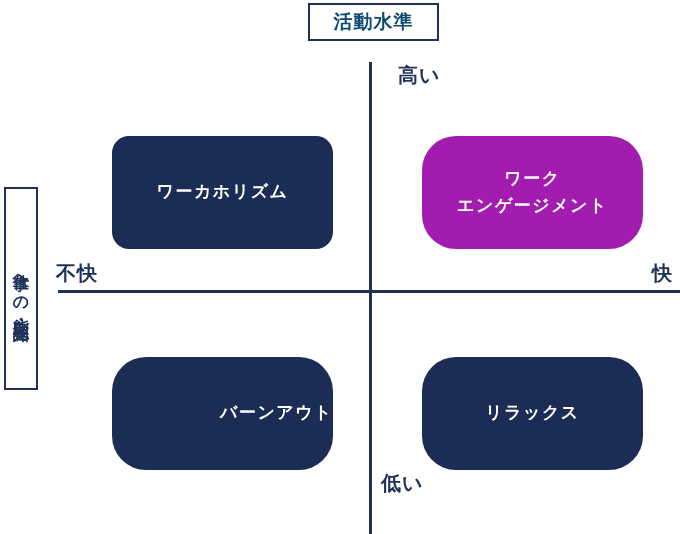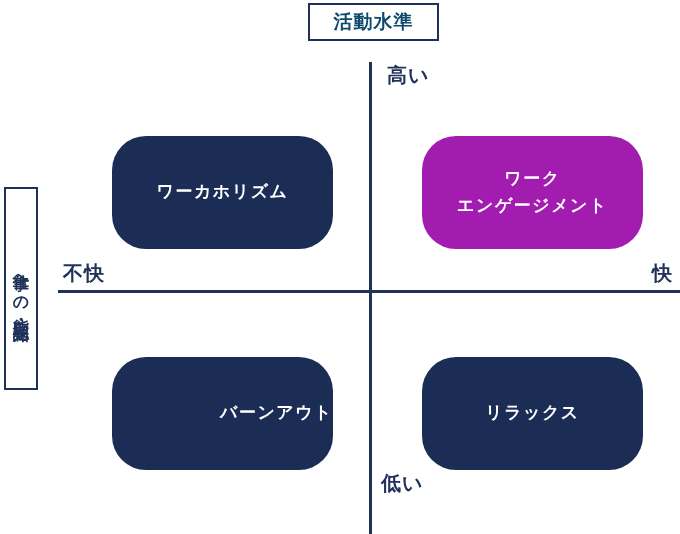--- a/index.html
+++ b/index.html
@@ -77,23 +77,23 @@
 
   
   .axis-label {
     position: absolute;
     color: #1f3158;
     font-size: 20px;
     font-weight: bold;
     letter-spacing: 1px;
     white-space: nowrap;
   }
-  .lbl-high  { left: 387px; top: 62px; }
+  .lbl-high  { left: 398px; top: 62px; }
   .lbl-low   { left: 381px; top: 470px; }
-  .lbl-unpl  { left: 63px;  top: 260px; }
+  .lbl-unpl  { left: 56px;  top: 260px; }
   .lbl-pleas { left: 652px; top: 260px; }
 
   
   .card {
     position: absolute;
     border-radius: 34px;
     display: flex;
     align-items: center;
     justify-content: center;
     text-align: center;
@@ -128,21 +128,21 @@
 
   <div class="side-box">
     <span>仕事への態度・認知</span>
   </div>
 
   <div class="axis-label lbl-high">高い</div>
   <div class="axis-label lbl-low">低い</div>
   <div class="axis-label lbl-unpl">不快</div>
   <div class="axis-label lbl-pleas">快</div>
 
-  <div class="card card-navy card-tl" style="background: rgb(27, 44, 85);">
+  <div class="card card-navy card-tl" style="background: rgb(27, 44, 85); border-radius: 17px;">
     <span class="card-text">ワーカホリズム</span>
   </div>
 
   <div class="card card-orange card-tr" style="background: #a21caf;">
     <span class="card-text">ワーク<br>エンゲージメント</span>
   </div>
 
   <div class="card card-navy card-bl" style="background: rgb(27, 44, 85);">
     <span class="card-text">バーンアウト</span>
   </div>

